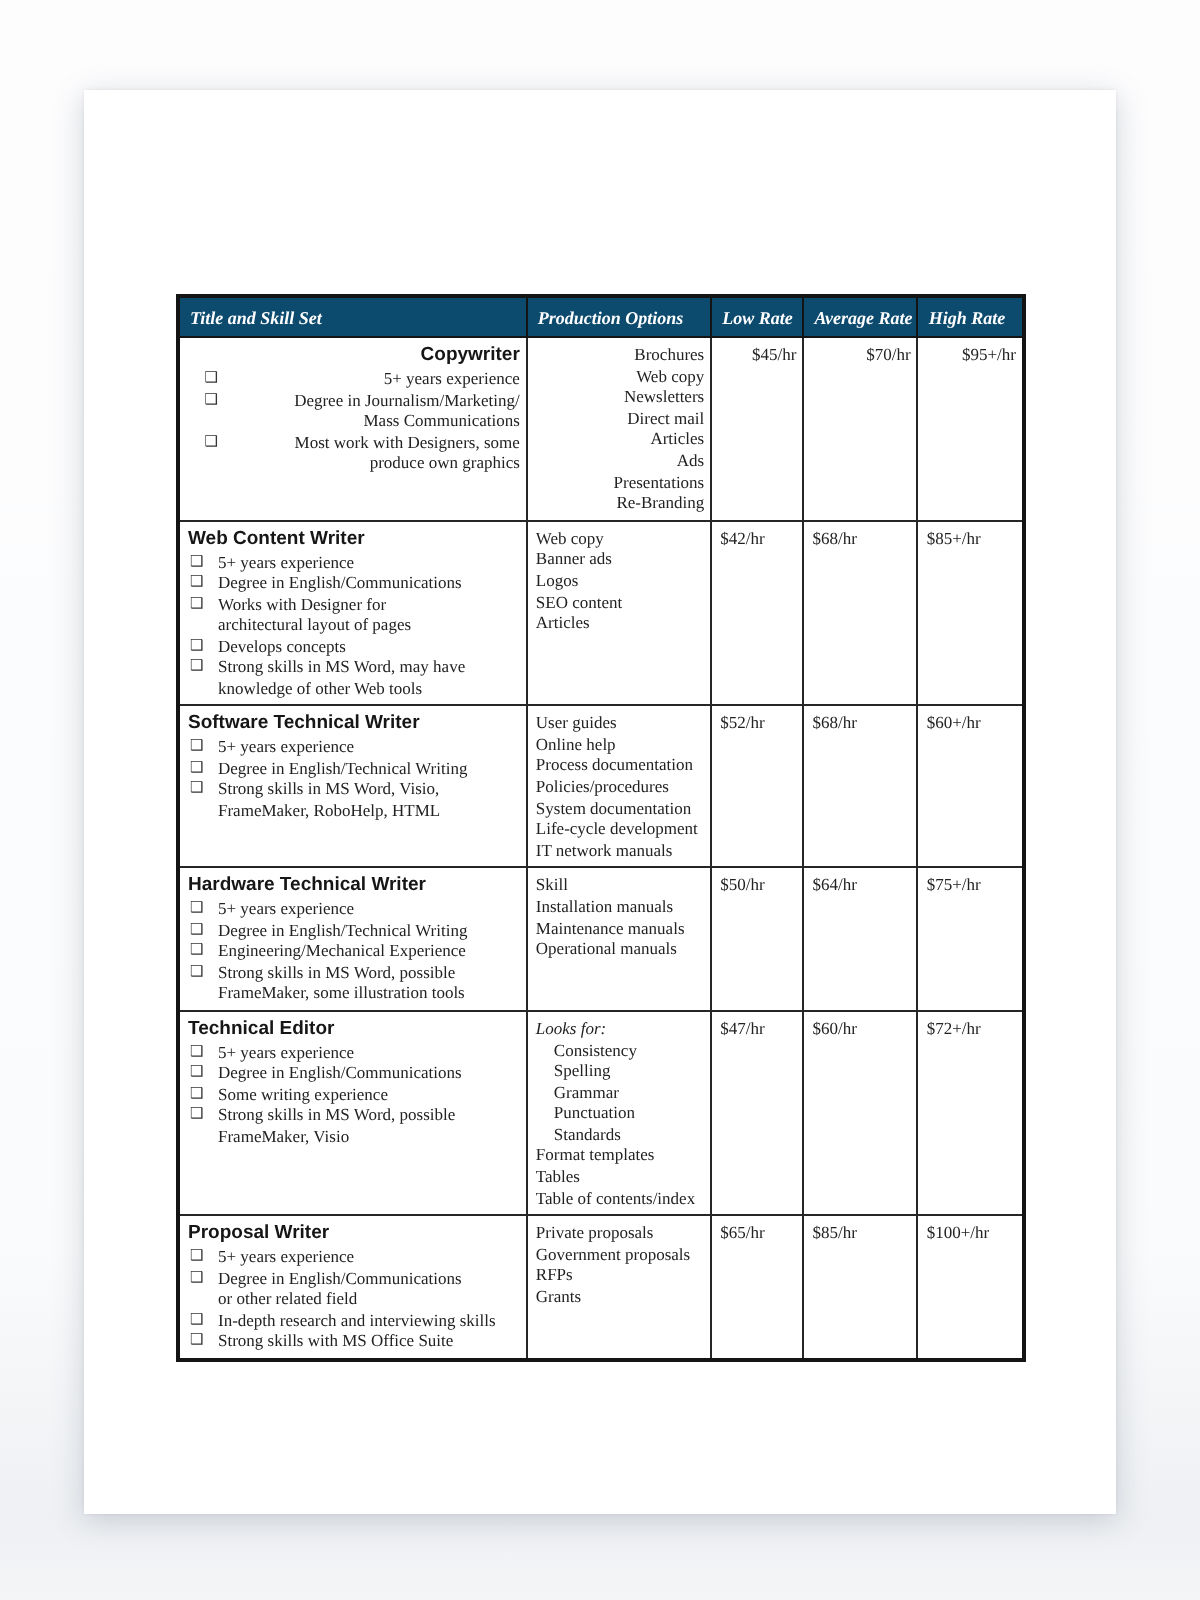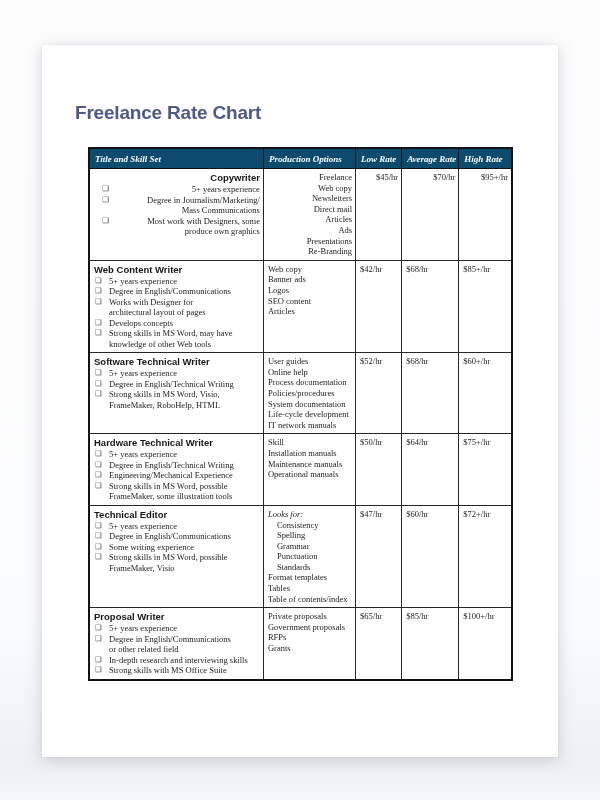--- a/index.html
+++ b/index.html
@@ -55,21 +55,20 @@
   .skill-text{flex:1;white-space:pre-line;}
   .opt{line-height:10.6px;}
   .opt.italic{font-style:italic;}
   .opt.indent{padding-left:9px;}
   .rate-cell{padding-top:3px;}
 </style>
 </head>
 <body>
 
 <div class="page">
-  <h1 class="page-title">Freelance Rate Chart</h1>
 
   <table class="rate-table">
     <colgroup>
       <col style="width:174px">
         <col style="width:92px">
         <col style="width:46px">
         <col style="width:57px">
         <col style="width:53px">
     </colgroup>
     <thead>
@@ -94,21 +93,21 @@
               <span class="skill-text">Degree in Journalism/Marketing/
 Mass Communications</span>
             </div>
             <div class="skill-item">
               <span class="cb">❑</span>
               <span class="skill-text">Most work with Designers, some
 produce own graphics</span>
             </div>
           </td>
           <td class="options-cell">
-            <div class="opt">Freelance</div>
+            <div class="opt">Brochures</div>
             <div class="opt">Web copy</div>
             <div class="opt">Newsletters</div>
             <div class="opt">Direct mail</div>
             <div class="opt">Articles</div>
             <div class="opt">Ads</div>
             <div class="opt">Presentations</div>
             <div class="opt">Re-Branding</div>
           </td>
           <td class="rate-cell">$45/hr</td>
           <td class="rate-cell">$70/hr</td>

